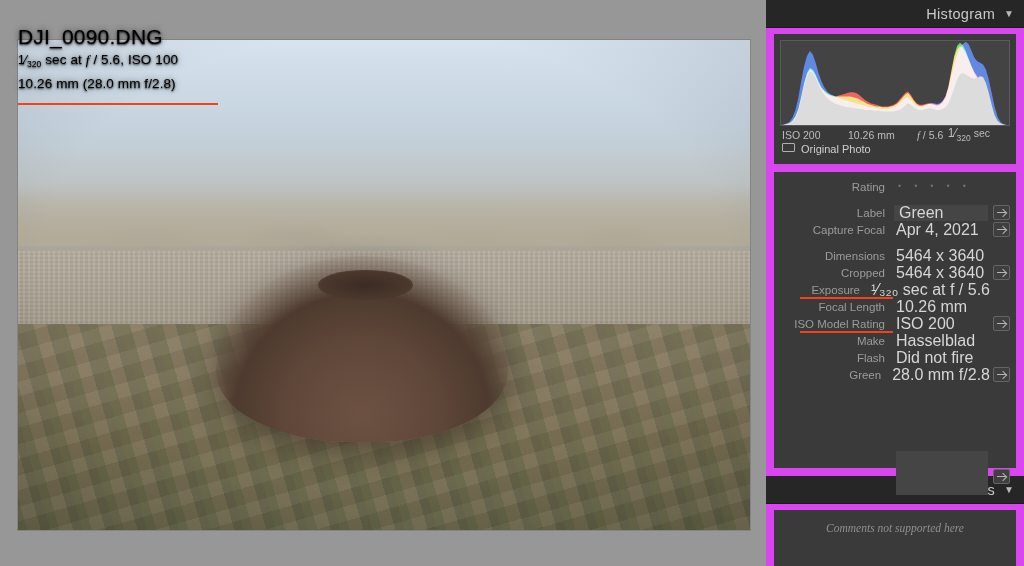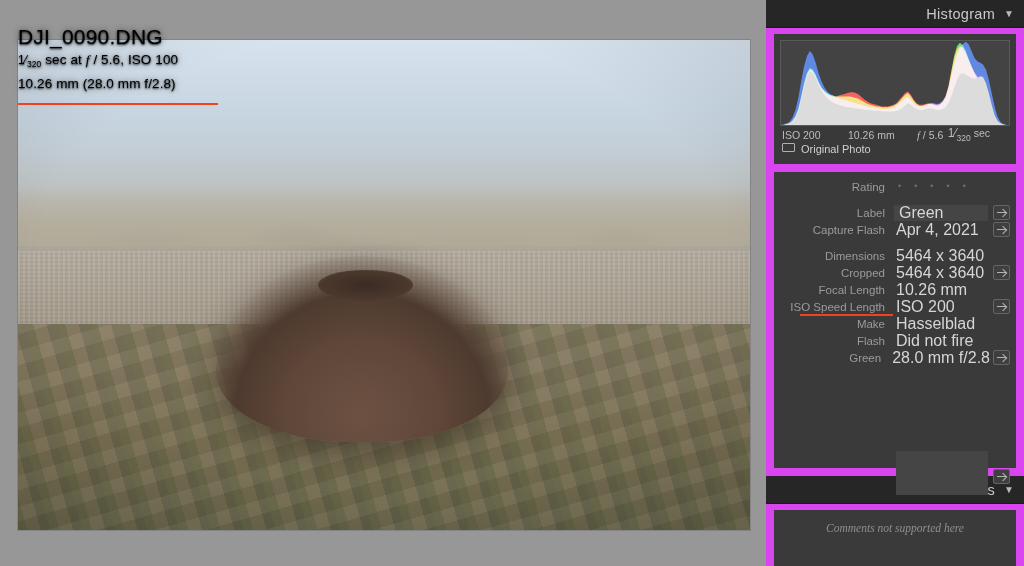--- a/index.html
+++ b/index.html
@@ -270,42 +270,48 @@
           </span>
       </div>
       <div class="gap"></div>
       <div id="meta-rows">
           <div class="meta-row">
             <span class="lbl">Label</span>
             <span class="val boxed">Green</span>
             <span class="gobtn arrow"></span>
           </div>
           <div class="meta-row">
-            <span class="lbl">Capture Flash</span>
+            <span class="lbl">Capture Focal</span>
             <span class="val">Apr 4, 2021</span>
             <span class="gobtn arrow"></span>
           </div>
           <div class="gap"></div>
           <div class="meta-row">
             <span class="lbl">Dimensions</span>
             <span class="val">5464 x 3640</span>
             <span class="gobtn spacer"></span>
           </div>
           <div class="meta-row">
             <span class="lbl">Cropped</span>
             <span class="val">5464 x 3640</span>
             <span class="gobtn arrow"></span>
           </div>
           <div class="meta-row">
+            <span class="lbl">Exposure</span>
+            <span class="val">¹⁄₃₂₀ sec at f / 5.6</span>
+            <span class="gobtn spacer"></span>
+            <span class="redline" style="bottom: -1px;"></span>
+          </div>
+          <div class="meta-row">
             <span class="lbl">Focal Length</span>
             <span class="val">10.26 mm</span>
             <span class="gobtn spacer"></span>
           </div>
           <div class="meta-row">
-            <span class="lbl">ISO Speed Length</span>
+            <span class="lbl">ISO Model Rating</span>
             <span class="val">ISO 200</span>
             <span class="gobtn arrow"></span>
             <span class="redline" style="bottom: -1px;"></span>
           </div>
           <div class="meta-row">
             <span class="lbl">Make</span>
             <span class="val">Hasselblad</span>
             <span class="gobtn spacer"></span>
           </div>
           <div class="meta-row">

